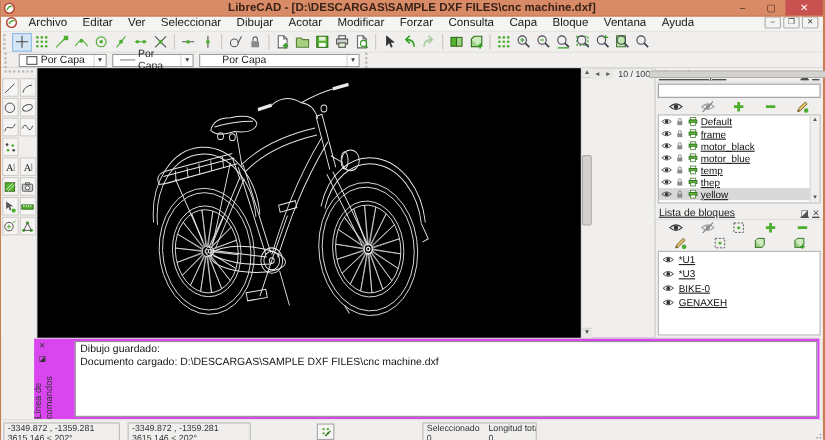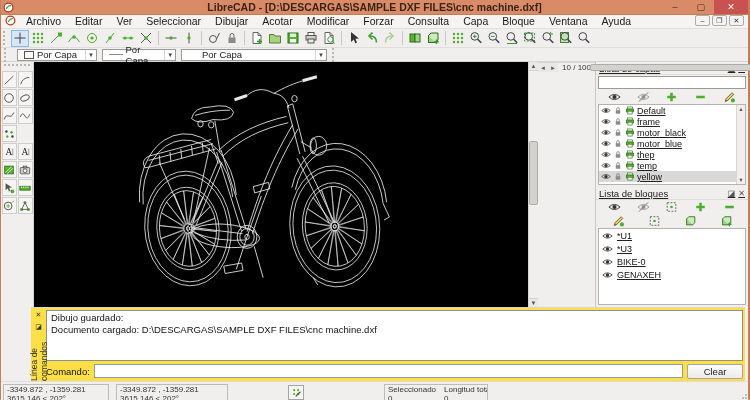--- a/index.html
+++ b/index.html
@@ -68,21 +68,21 @@
   .lrow { height:11px; display:flex; align-items:center; gap:2px; padding-left:2px; font-size:9px; color:#111; }
   .lrow.selected { background:#d8d8d8; }
   .lrow svg { width:10px; height:9px; flex:none; }
   .brow { height:13px; display:flex; align-items:center; gap:4px; padding-left:3px; font-size:9px; color:#111;}
   .brow svg { width:11px; height:10px; }
   .list-vscroll { position:absolute; right:0; top:0; bottom:0; width:9px; background:#f0efed; border-left:1px solid #d8d6d3; font-size:5.5px; color:#555; display:flex; flex-direction:column;}
   .list-vscroll .sarrow{height:8px;display:flex;align-items:center;justify-content:center;}
   .list-vscroll .sarrow.bot{margin-top:auto;}
 
   
-  .command-dock { height:74px; display:flex; margin-left:30px; margin-right:3px; border-top:1px solid #d8d6d3; background:#fde047; }
+  .command-dock { height:74px; display:flex; margin-left:30px; margin-right:3px; border-top:1px solid #d8d6d3; background:#d946ef;gap:22px; }
   .cd-strip { width:15px; display:flex; flex-direction:column; align-items:center; padding-top:1px; gap:1px; }
   .cd-btn { width:11px; height:11px; font-size:7px; line-height:10px; text-align:center; color:#333; border:1px solid transparent; }
   .cd-title { writing-mode:vertical-rl; transform:rotate(180deg); font-size:8.5px; color:#333; margin-top:2px; }
   .cd-body { flex:1; display:flex; flex-direction:column; padding:2px 2px 2px 0; }
   .cd-messages { flex:1; background:#fff; border:1px solid #8f8f8f; font-size:9.5px; color:#111; padding:1px 4px; line-height:12px; }
   .cd-prompt-row { height:16px; display:flex; align-items:center; margin-top:2px; gap:4px; }
   .cd-prompt-label { font-size:9.5px; color:#111; }
   .cd-input { flex:1; height:14px; border:1px solid #9a9a9a; background:#fff; font-size:9.5px; font-family:"Liberation Sans",sans-serif; padding:0 2px;}
   .clear-btn { width:56px; height:15px; border:1px solid #a5a5a5; background:linear-gradient(#fdfdfd,#eceaea); font-size:9.5px; color:#222; border-radius:2px; text-align:center; line-height:13px; }
 
@@ -881,33 +881,33 @@
           <div class="lrow">
               <svg>
                 <use href="#i-eye"></use>
               </svg>
               <svg>
                 <use href="#i-lock"></use>
               </svg>
               <svg>
                 <use href="#i-printg"></use>
               </svg>
+              <span>temp</span>
+            </div>
+          <div class="lrow">
+              <svg>
+                <use href="#i-eye"></use>
+              </svg>
+              <svg>
+                <use href="#i-lock"></use>
+              </svg>
+              <svg>
+                <use href="#i-printg"></use>
+              </svg>
               <span>thep</span>
-            </div>
-          <div class="lrow">
-              <svg>
-                <use href="#i-eye"></use>
-              </svg>
-              <svg>
-                <use href="#i-lock"></use>
-              </svg>
-              <svg>
-                <use href="#i-printg"></use>
-              </svg>
-              <span>temp</span>
             </div>
           <div class="lrow selected">
               <svg>
                 <use href="#i-eye"></use>
               </svg>
               <svg>
                 <use href="#i-lock"></use>
               </svg>
               <svg>
                 <use href="#i-printg"></use>
@@ -993,25 +993,20 @@
   <div class="command-dock">
     <div class="cd-strip">
       <div class="cd-btn">✕</div>
       <div class="cd-btn">◪</div>
       <div class="cd-title">Línea de comandos</div>
     </div>
     <div class="cd-body">
       <div class="cd-messages">
         <div>Dibujo guardado:</div>
         <div>Documento cargado: D:\DESCARGAS\SAMPLE DXF FILES\cnc machine.dxf</div>
-      </div>
-      <div class="cd-prompt-row">
-        <span class="cd-prompt-label">Comando:</span>
-        <input class="cd-input" value="" style="">
-        <div class="clear-btn">Clear</div>
       </div>
     </div>
   </div>
 
   <div class="statusbar">
     <div class="sb-box" style="left:2px;width:106px">
       <div>-3349.872 , -1359.281</div>
       <div>3615.146 &lt; 202°</div>
     </div>
     <div class="sb-box" style="left:115px;width:112px">

